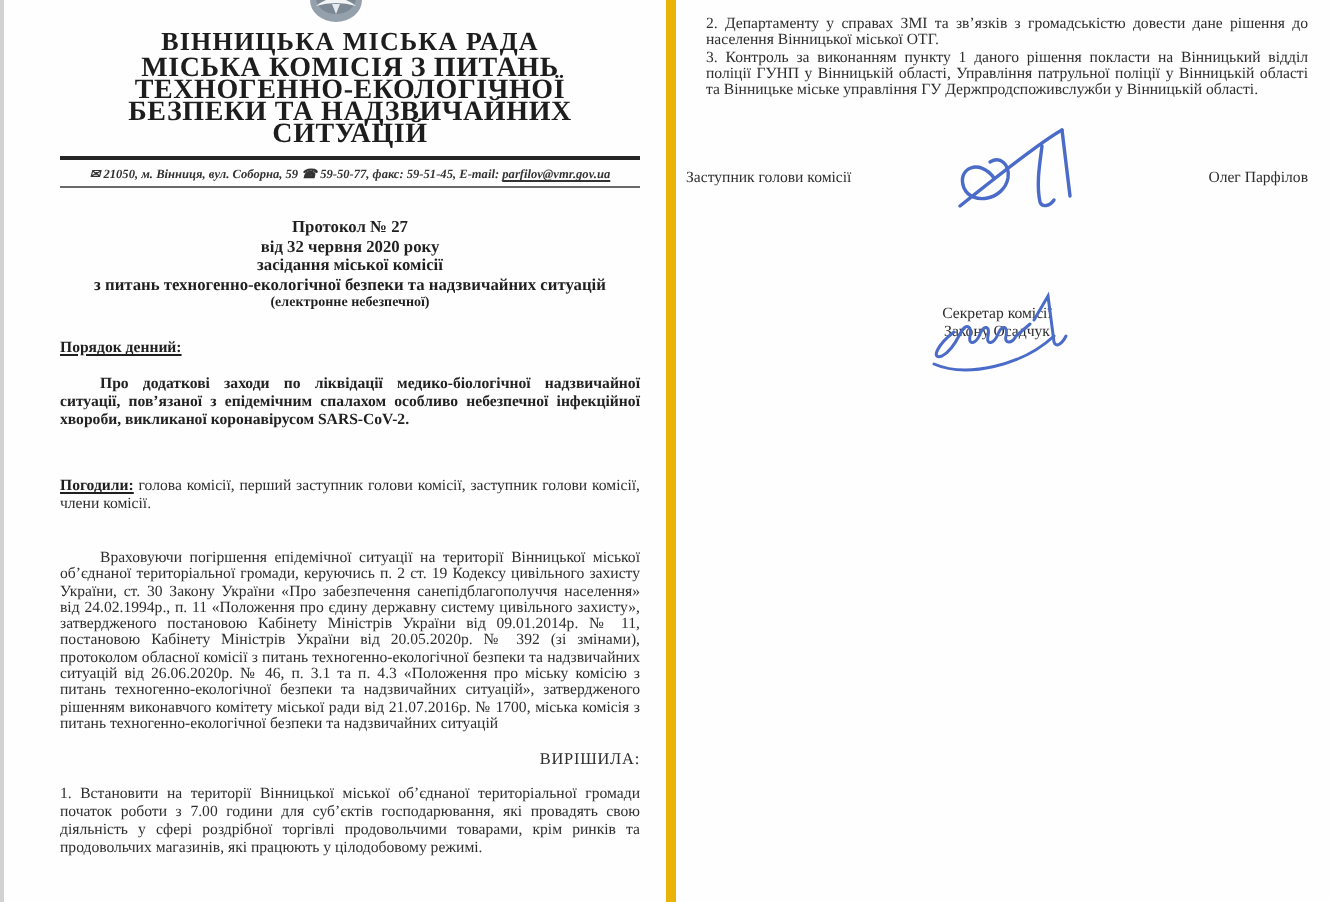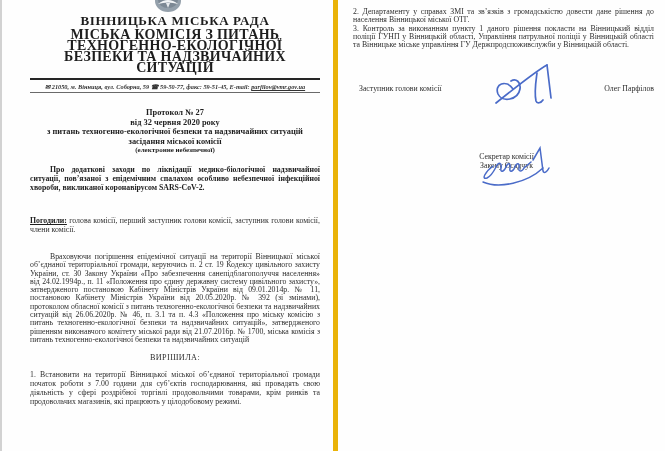--- a/index.html
+++ b/index.html
@@ -32,27 +32,27 @@
   .doc-title .small{font-size:7px;}
   .agenda-heading{margin-top:12px;font-weight:bold;font-size:7.8px;
     text-decoration:underline;color:#1f1f1f;}
   .par{font-size:7.8px;line-height:8.3px;text-align:justify;color:#2e2e2e;}
   .par.b{font-weight:bold;color:#222;}
   .indent{text-indent:20px;}
   .agenda-par{margin-top:9px;line-height:9px;}
   .approved-par{margin-top:24px;line-height:9px;}
   .approved-par .lbl{font-weight:bold;text-decoration:underline;color:#1f1f1f;}
   .preamble{margin-top:19px;}
-  .decision-heading{margin-top:9px;text-align:center;font-size:8.2px;
+  .decision-heading{margin-top:9px;text-align:right;font-size:8.2px;
     letter-spacing:.4px;color:#2e2e2e;}
   .item-1{margin-top:9px;line-height:8.8px;}
 
   
   .rp-inner{position:relative;padding:8px 16px 0 15px;height:443px;}
-  .sig-row{position:absolute;left:21px;right:16px;display:flex;
+  .sig-row{position:absolute;left:5px;right:16px;display:flex;
     justify-content:space-between;align-items:center;}
   .sig-row-1{top:84px;}
   .sig-row-2{top:152px;flex-direction:column;}
   .sig-role,.sig-name{font-size:7.8px;color:#2e2e2e;white-space:nowrap;}
   .sig-mark{position:absolute;}
   .sig-mark-1{left:128px;top:-22px;}
   .sig-mark-2{left:118px;top:-14px;}
 </style>
 </head>
 <body>
@@ -79,25 +79,26 @@
 
       <div class="address">
         <span>✉</span><span> 21050, м. Вінниця, вул. Соборна, 59 </span><span>☎</span><span> 59-50-77, факс: 59-51-45, E-mail: </span><span class="email">parfilov@vmr.gov.ua</span>
       </div>
 
       <div class="rule-thin"></div>
 
       <div class="doc-title">
         <div>Протокол  № 27</div>
         <div>від 32 червня 2020 року</div>
+        <div>засідання міської комісії</div>
         <div>з питань техногенно-екологічної безпеки та надзвичайних ситуацій</div>
-        <div>засідання міської комісії</div>
         <div class="small">(електронне небезпечної)</div>
       </div>
 
+      <div class="agenda-heading">Порядок денний:</div>
 
       <div class="par b indent agenda-par">Про додаткові заходи по ліквідації медико-біологічної надзвичайної ситуації, пов’язаної з епідемічним спалахом особливо небезпечної інфекційної хвороби, викликаної коронавірусом SARS-CoV-2.</div>
 
       <div class="par approved-par">
         <span class="lbl">Погодили:</span><span> голова комісії, перший заступник голови комісії, заступник голови комісії, члени комісії.</span>
       </div>
 
       <div class="par indent preamble">Враховуючи погіршення епідемічної ситуації на території Вінницької міської об’єднаної територіальної громади, керуючись п. 2 ст. 19 Кодексу цивільного захисту України, ст. 30 Закону України «Про забезпечення санепідблагополуччя населення» від 24.02.1994р., п. 11 «Положення про єдину державну систему цивільного захисту», затвердженого постановою Кабінету Міністрів України від 09.01.2014р. № 11, постановою Кабінету Міністрів України від 20.05.2020р. № 392 (зі змінами), протоколом обласної комісії з питань техногенно-екологічної безпеки та надзвичайних ситуацій від 26.06.2020р. № 46, п. 3.1 та п. 4.3 «Положення про міську комісію з питань техногенно-екологічної безпеки та надзвичайних ситуацій», затвердженого рішенням виконавчого комітету міської ради від 21.07.2016р. № 1700, міська комісія з питань техногенно-екологічної безпеки та надзвичайних ситуацій</div>
 
       <div class="decision-heading">ВИРІШИЛА:</div>

